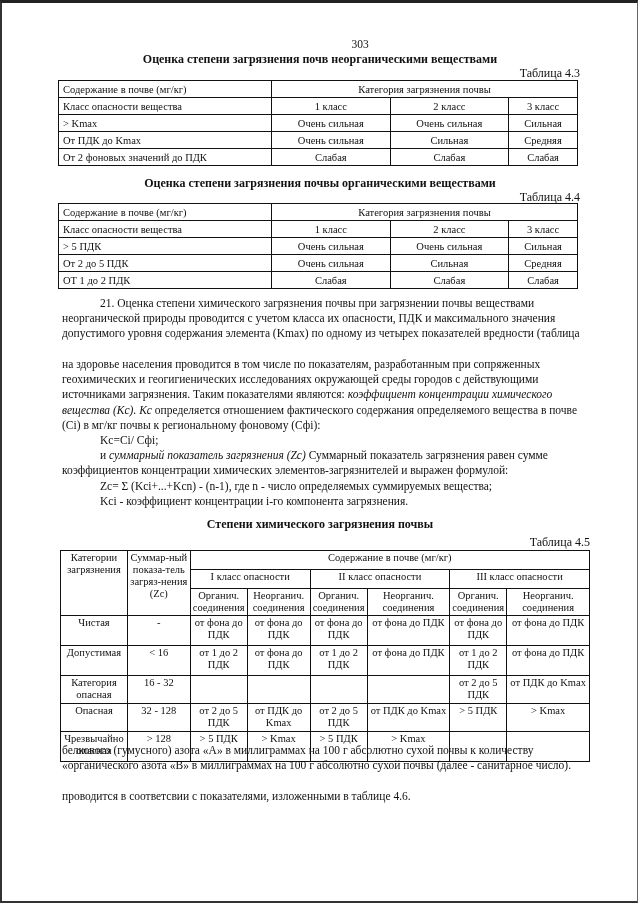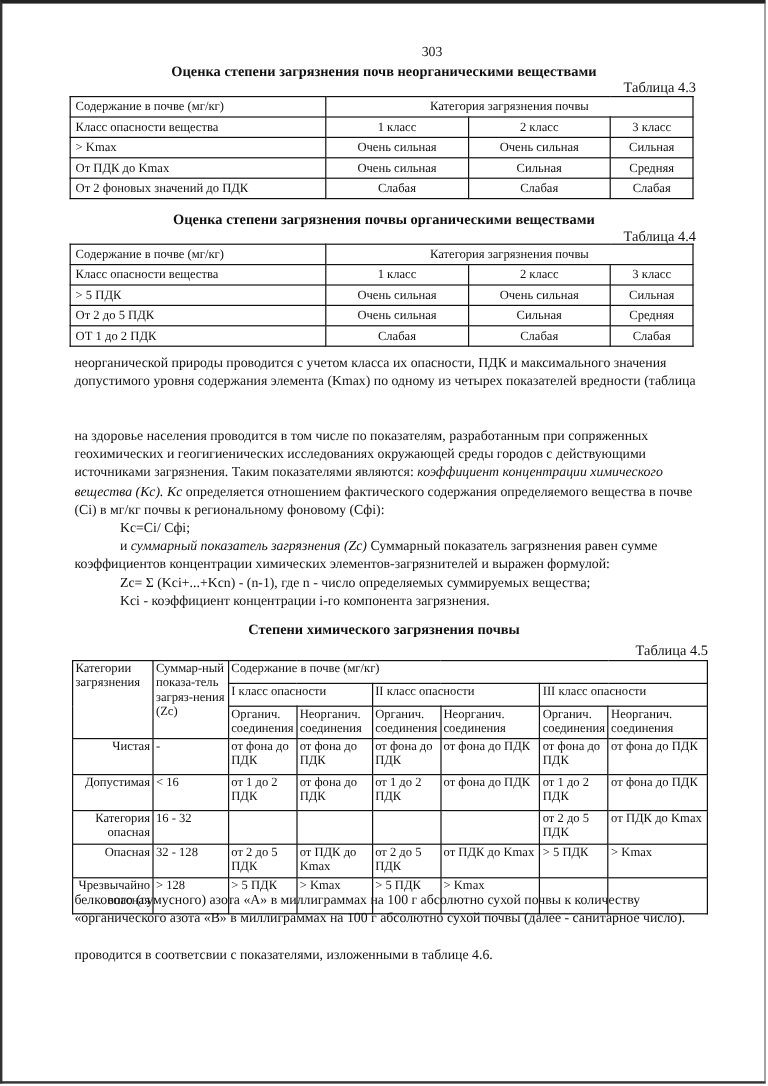--- a/index.html
+++ b/index.html
@@ -20,22 +20,22 @@
   td.c { text-align: center; }
   .t1 td:first-child, .t2 td:first-child { width: 205px; }
   .t1 td.col1, .t2 td.col1 { width: 110px; }
   .t1 td.col2, .t2 td.col2 { width: 110px; }
   .t1 td.col3, .t2 td.col3 { width: 60px; }
   .para { position: absolute; left: 62px; width: 520px; font-size: 11.5px; line-height: 15.2px; text-align: justify; }
   .para .indent { display: inline-block; width: 38px; }
   .line { display: block; }
   i { font-style: italic; }
   .t3 { font-size: 10.5px; }
-  .t3 td { padding: 1px 2px; line-height: 12px; vertical-align: top; }
-  .t3 td.l { text-align: right; }
+  .t3 td { padding: 1px 2px; line-height: 12px; vertical-align: top; text-align: center; }
+  .t3 td.l { text-align: center; }
 </style>
 </head>
 <body>
 
 <div class="page-frame"></div>
 
 <div class="page-num">303</div>
 
 <div class="title" style="top:52px;">Оценка степени загрязнения почв неорганическими веществами</div>
 <div class="tab-label" style="top:66px; right:60px;margin-left:27px;">Таблица 4.3</div>
@@ -101,20 +101,21 @@
   <tr>
     <td>ОТ 1 до 2 ПДК</td>
     <td class="c">Слабая</td>
     <td class="c">Слабая</td>
     <td class="c">Слабая</td>
   </tr>
 </tbody>
   </table>
 
 <div class="para" style="top:296px;">
+  <span class="line"><span class="indent"></span><span>21. Оценка степени химического загрязнения почвы при загрязнении почвы веществами</span></span>
   <span class="line">неорганической природы проводится с учетом класса их опасности, ПДК и максимального значения</span>
   <span class="line">допустимого уровня содержания элемента (Kmax) по одному из четырех показателей вредности (таблица</span>
 </div>
 
 <div class="para" style="top:357px;">
   <span class="line">на здоровье населения проводится в том числе по показателям, разработанным при сопряженных</span>
   <span class="line">геохимических и геогигиенических исследованиях окружающей среды городов с действующими</span>
   <span class="line"><span>источниками загрязнения. Таким показателями являются: </span><i>коэффициент концентрации химического</i></span>
   <span class="line"><i>вещества (Kc). Kc</i><span> определяется отношением фактического содержания определяемого вещества в почве</span></span>
   <span class="line">(Ci) в мг/кг почвы к региональному фоновому (Cфi):</span>

